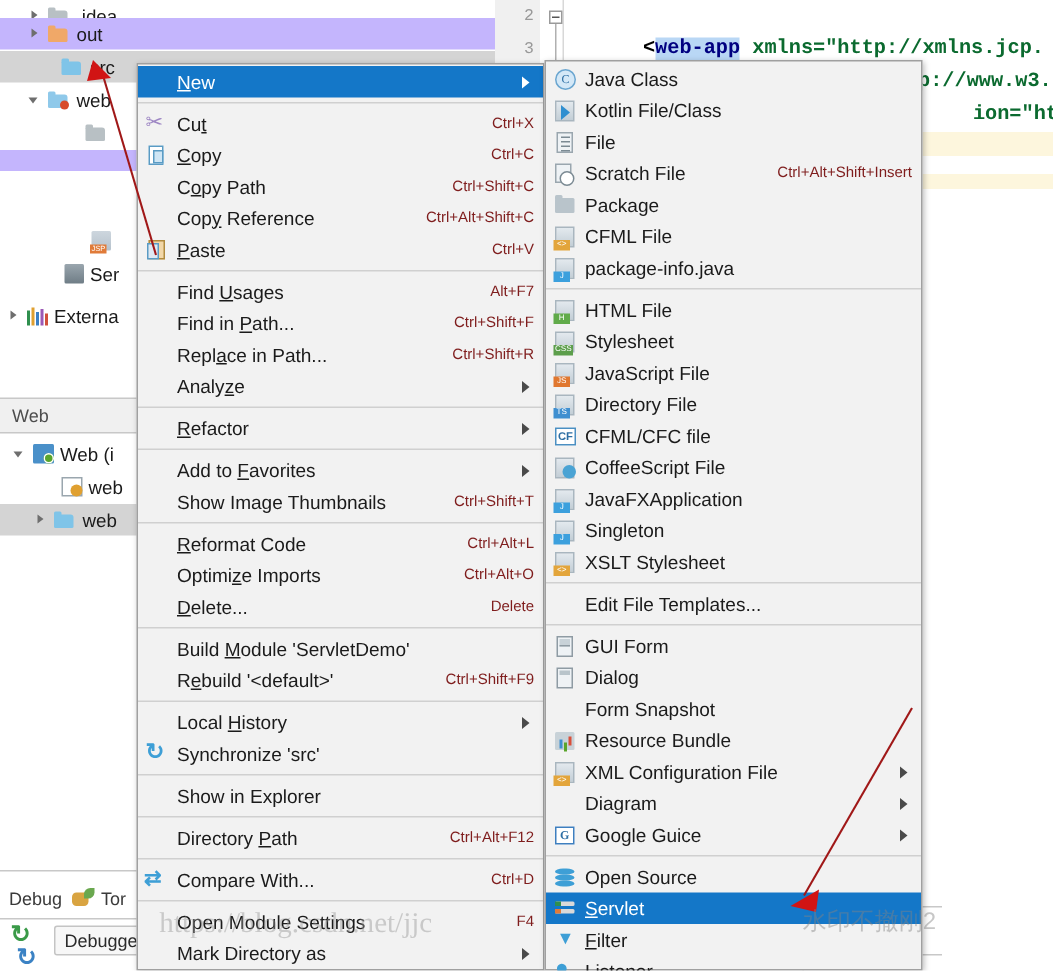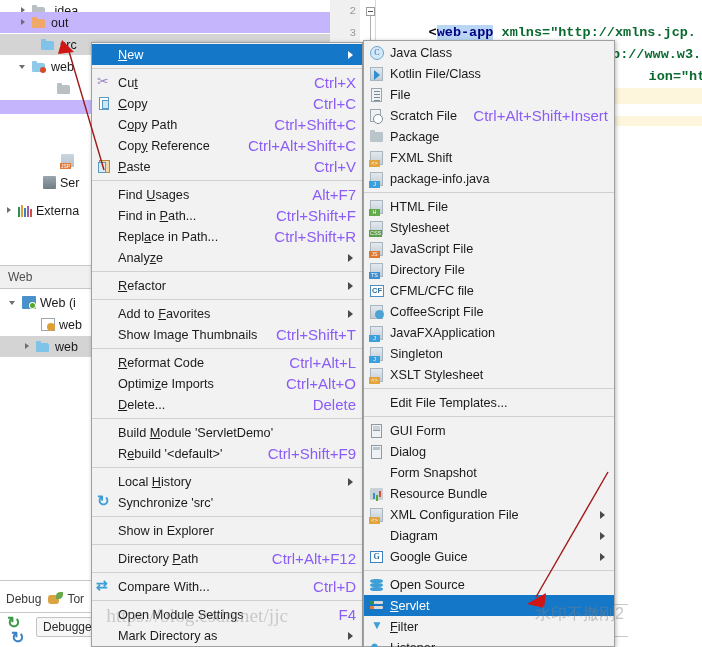--- a/index.html
+++ b/index.html
@@ -178,21 +178,21 @@
     cursor:default;
   }
   .mi.sel { background:#1477c8; color:#ffffff; }
   .mi .micon {
     width:18px; height:16px; flex:none; margin-right:4px;
     position:relative;
   }
   .mi .mlabel { flex:1 1 auto; }
   .mi .mlabel u { text-decoration:underline; }
   .mi .mkey {
-    color:#8b5cf6; font-size:15px; margin-left:14px; flex:none;
+    color:#7f1d1d; font-size:10px; margin-left:14px; flex:none;
   }
   .mi .msub {
     flex:none; width:10px; height:10px; position:relative; margin-left:8px;
   }
   .mi .msub::before{
     content:""; position:absolute; left:2px; top:1px;
     border-left:5px solid #4a4a4a;
     border-top:4px solid transparent;
     border-bottom:4px solid transparent;
   }
@@ -728,21 +728,21 @@
           <span class="i-packfolder"></span>
         </span>
         <span class="mlabel">Package</span>
       </div>
       <div class="mi">
         <span class="micon">
           <span class="ft">
             <span class="badge b-fxml">&lt;&gt;</span>
           </span>
         </span>
-        <span class="mlabel">FXML Shift</span>
+        <span class="mlabel">CFML File</span>
       </div>
       <div class="mi">
         <span class="micon">
           <span class="ft">
             <span class="badge b-j">J</span>
           </span>
         </span>
         <span class="mlabel">package-info.java</span>
       </div>
       <div class="msep"></div>

